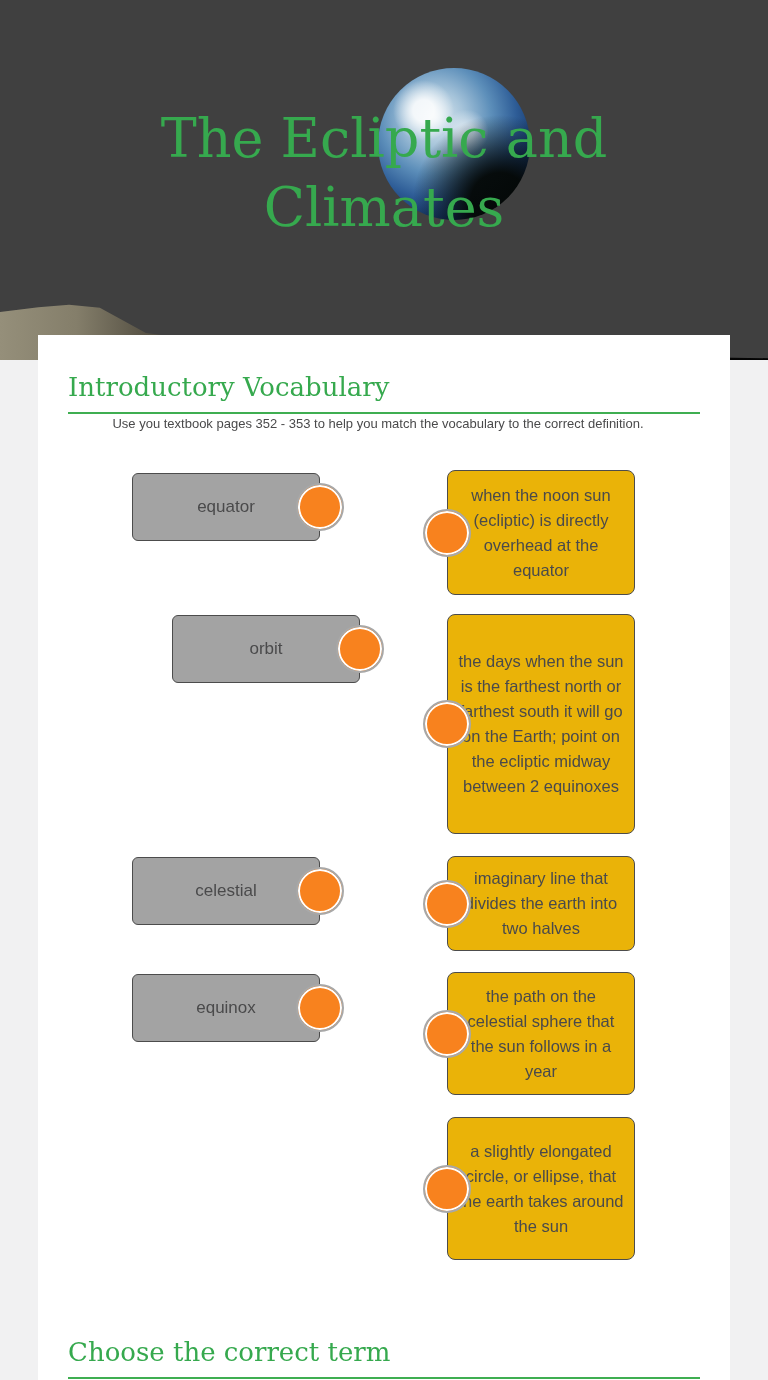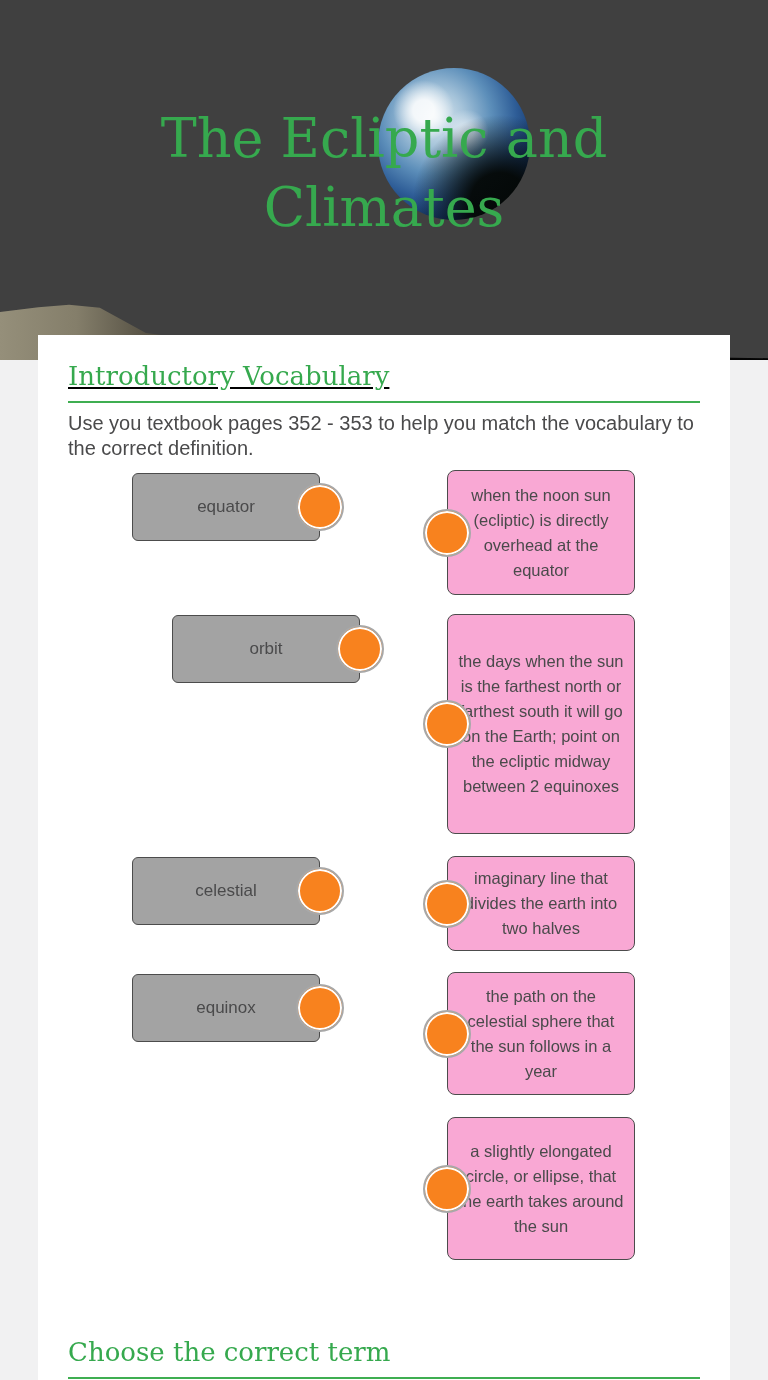--- a/index.html
+++ b/index.html
@@ -42,40 +42,40 @@
     background:#ffffff;overflow:hidden;
   }
   .section-head{position:absolute;left:30px;width:632px;}
   .section-head h2{
     margin:0;font-family:"DejaVu Serif","Liberation Serif",serif;
     font-weight:normal;font-size:26px;line-height:1.2;color:#36a94e;
   }
   .section-head hr{
     margin:9px 0 0 0;border:none;border-top:2px solid #3fae51;width:100%;
   }
-  .head-vocab{top:26px;text-decoration:underline;}
+  .head-vocab{top:37px;}
   .head-choose{top:1002px;}
 
   .instructions{
-    position:absolute;left:30px;top:76px;width:640px;margin:0;
-    font-size:20px;line-height:25px;color:#4a4a4b;
+    position:absolute;left:20px;top:76px;width:640px;margin:0;
+    font-size:13px;line-height:25px;color:#4a4a4b;text-align:center;
   }
 
   
   .match-area{position:absolute;left:0;top:135px;width:692px;height:800px;}
   .term-box{
     position:absolute;left:94px;width:188px;height:68px;
     background:#a3a3a3;border:1px solid #4c4c4c;border-radius:6px;
     display:flex;align-items:center;justify-content:center;
     box-sizing:border-box;
   }
   .term-box .label{font-size:17px;color:#4a4a4b;}
   .def-box{
     position:absolute;left:409px;width:188px;
-    background:#f9a8d4;border:1px solid #4c4c4c;border-radius:8px;
+    background:#eab308;border:1px solid #4c4c4c;border-radius:8px;
     display:flex;align-items:center;justify-content:center;
     text-align:center;box-sizing:border-box;padding:8px 10px;
   }
   .def-box .label{font-size:16.5px;line-height:25px;color:#4a4a4b;}
   .connector{
     position:absolute;top:50%;transform:translateY(-50%);
     width:44px;height:44px;border-radius:50%;
     background:#f8821e;border:2px solid #a8a8a8;
     box-shadow:inset 0 0 0 2px #ffffff;z-index:2;
   }

